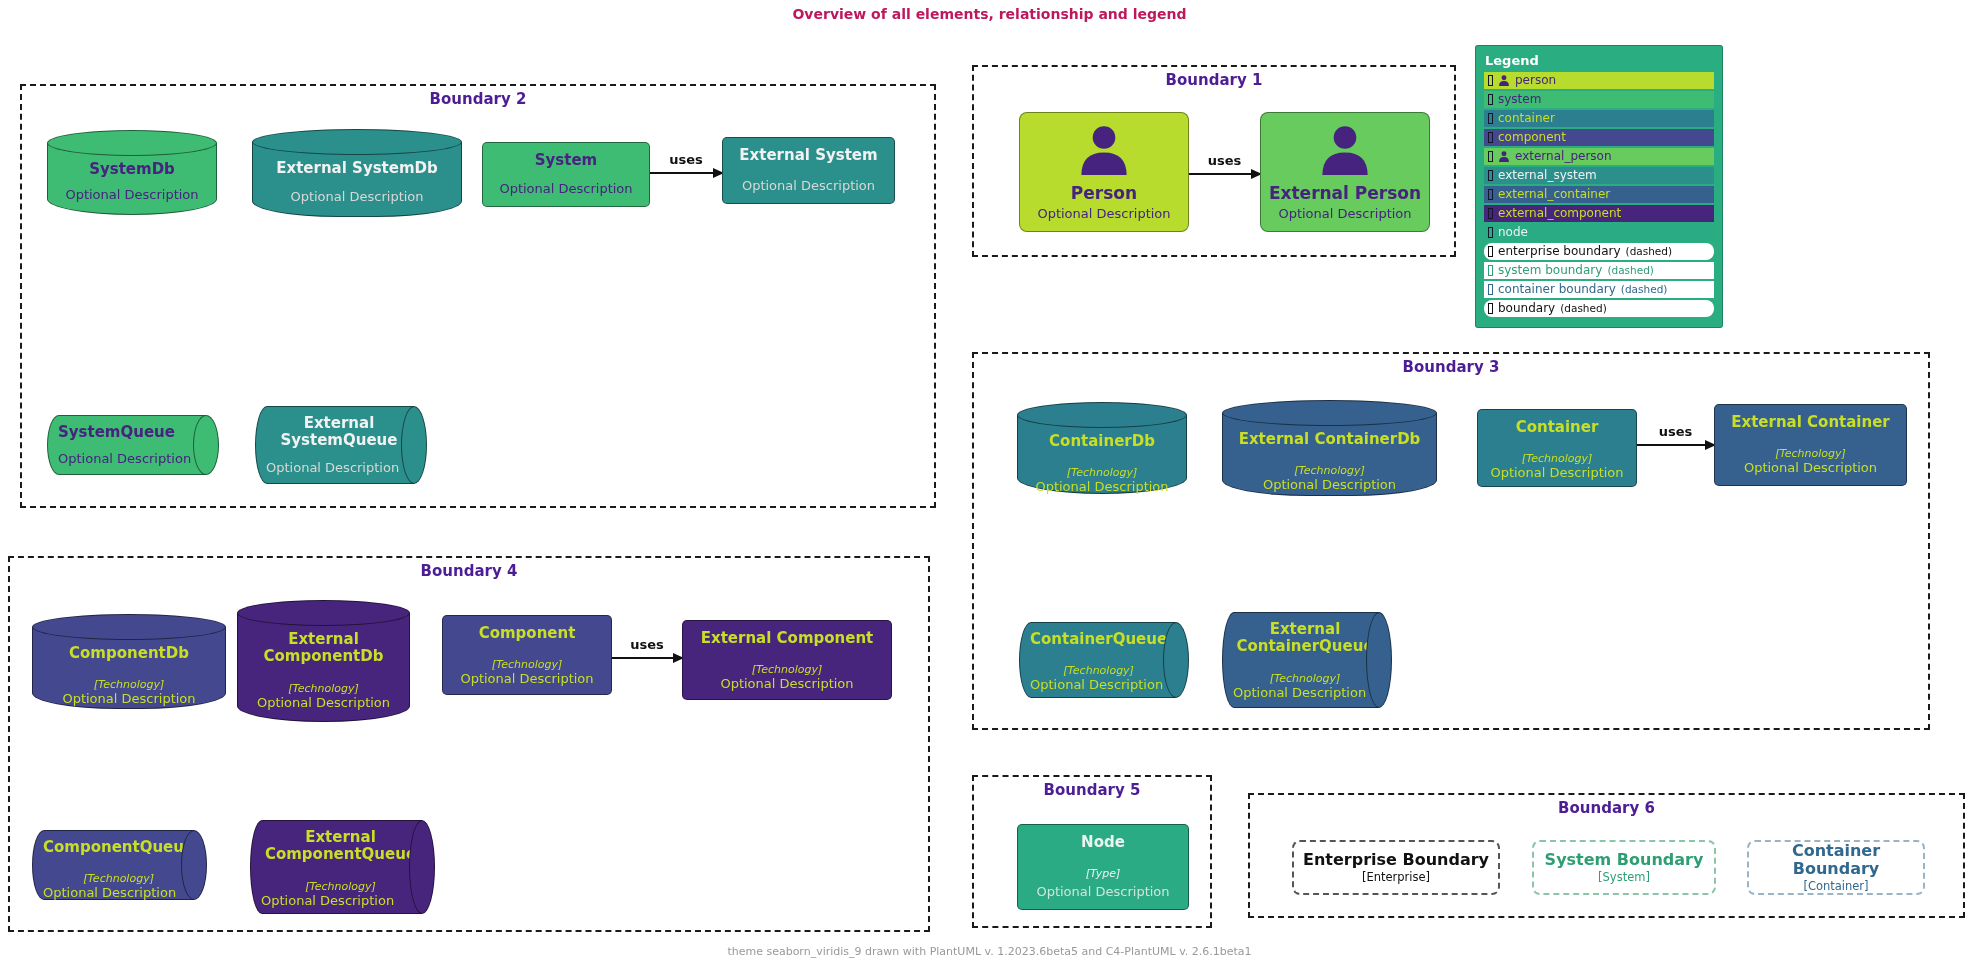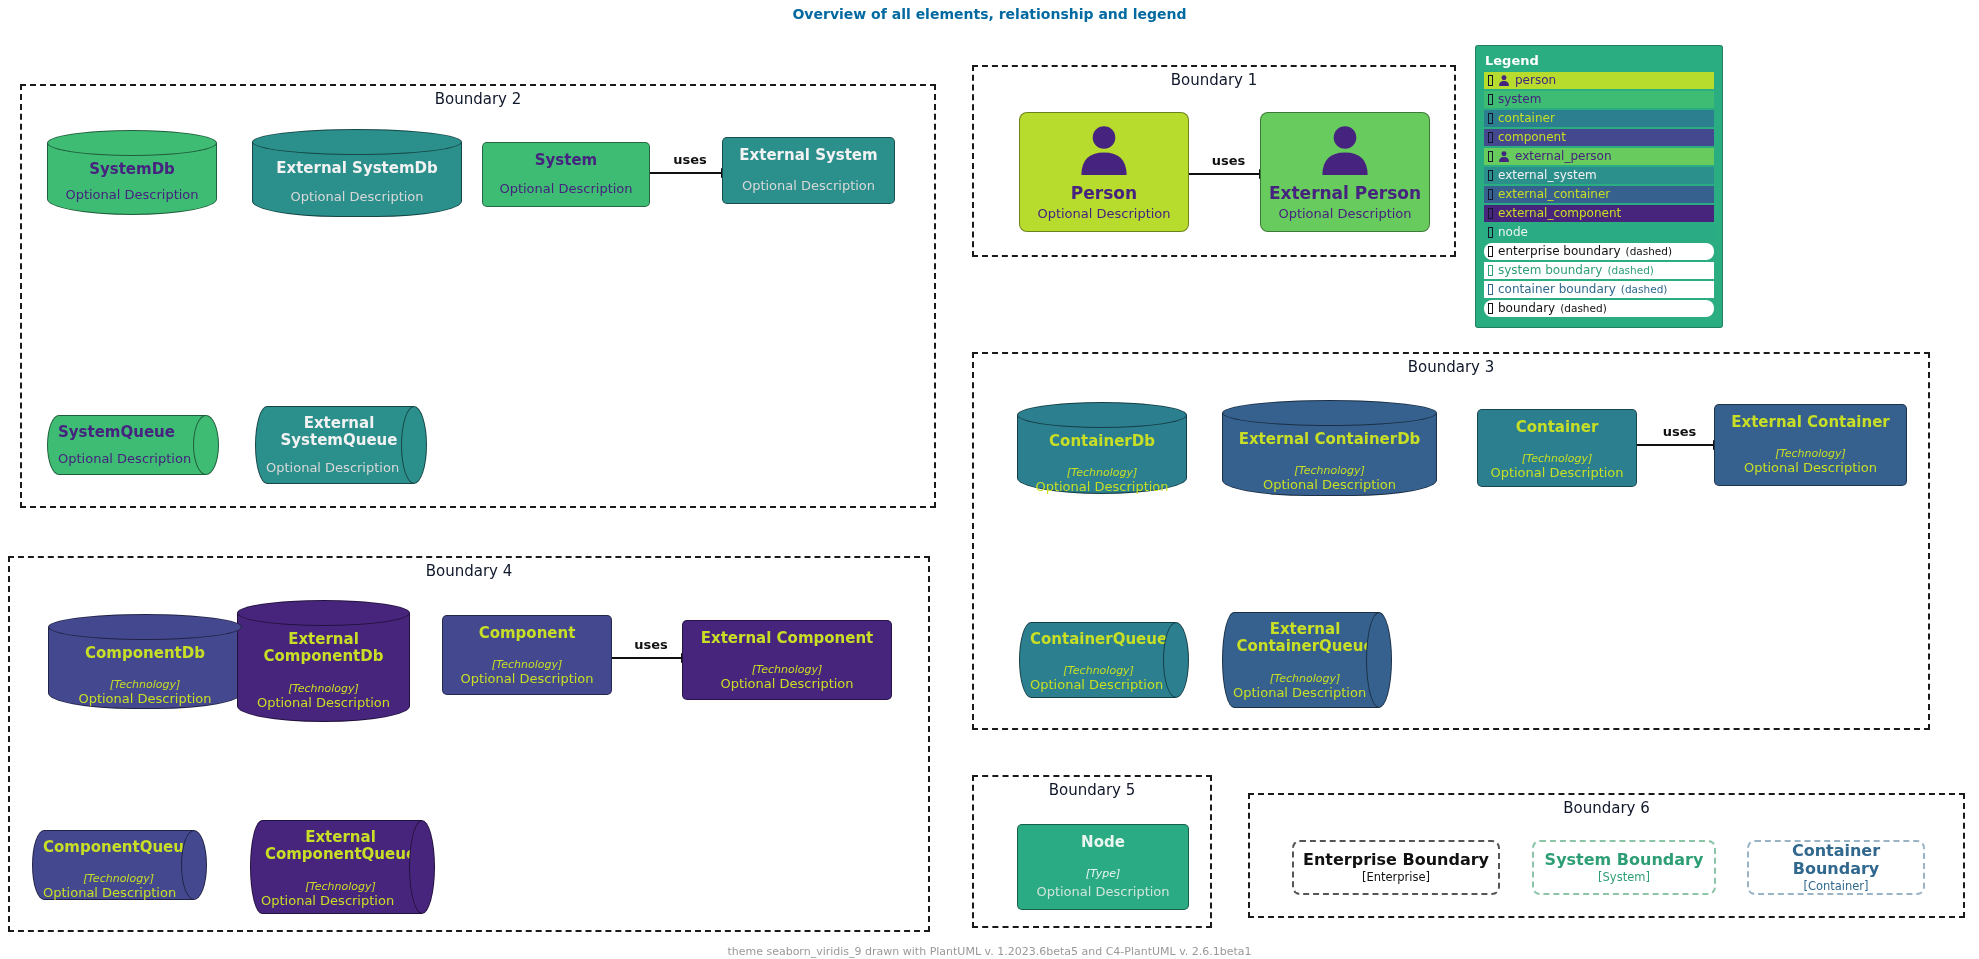--- a/index.html
+++ b/index.html
@@ -1,22 +1,22 @@
 <!DOCTYPE html>
 <html style="--person_bg: #b7dc2d; --external_person_bg: #68cb5d; --system_bg: #3ebc74; --external_system_bg: #2b8f8c; --container_bg: #2b7f8e; --external_container_bg: #36608d; --component_bg: #44498f; --external_component_bg: #48257d; --node_bg: #2aab84; --legend_bg: #2aad81; --dark_purple_text: #46237e; --yellow_text: #c8df25; --light_text: #f2f2f2; --boundary_line: #1a1a1a; --system_boundary_text: #2e9e74; --container_boundary_text: #31688e; --footer_text: #999999;"><head>
 <meta charset="utf-8">
 <style>
   html,body{margin:0;padding:0;background:#ffffff;font-family:"DejaVu Sans","Liberation Sans",sans-serif;}
   .canvas{position:relative;width:1979px;height:959px;background:#fff;overflow:hidden;}
 
-  .diagram-title{position:absolute;top:6px;left:0;width:100%;text-align:center;font-weight:bold;font-size:14px;color:#0369a1;}
+  .diagram-title{position:absolute;top:6px;left:0;width:100%;text-align:center;font-weight:bold;font-size:14px;color:#be185d;}
   .footer{position:absolute;bottom:1px;left:0;width:100%;text-align:center;font-size:11px;color:var(--footer_text,#999);}
 
   .boundary{position:absolute;border:2px dashed var(--boundary_line,#1a1a1a);box-sizing:border-box;}
-  .boundary-title{position:absolute;top:4px;left:0;width:100%;text-align:center;font-weight:normal;font-size:15px;color:#0f172a;}
+  .boundary-title{position:absolute;top:4px;left:0;width:100%;text-align:center;font-weight:bold;font-size:15px;color:#4c1d95;}
 
   
   .c-person{--bg:var(--person_bg);--fg:var(--dark_purple_text);}
   .c-extperson{--bg:var(--external_person_bg);--fg:var(--dark_purple_text);}
   .c-system{--bg:var(--system_bg);--fg:var(--dark_purple_text);}
   .c-extsystem{--bg:var(--external_system_bg);--fg:var(--light_text);--fg2:#d8d8d8;}
   .c-container{--bg:var(--container_bg);--fg:var(--yellow_text);}
   .c-extcontainer{--bg:var(--external_container_bg);--fg:var(--yellow_text);}
   .c-component{--bg:var(--component_bg);--fg:var(--yellow_text);}
   .c-extcomponent{--bg:var(--external_component_bg);--fg:var(--yellow_text);}
@@ -49,21 +49,21 @@
            text-align:center;padding:8px 2px 8px 10px;box-sizing:border-box;z-index:1;}
 
   
   .person-el{position:absolute;border:1px solid rgba(0,0,0,.4);border-radius:8px;background:var(--bg);color:var(--fg);
              display:flex;flex-direction:column;align-items:center;justify-content:space-between;
              padding:12px 6px 10px;box-sizing:border-box;text-align:center;}
   .person-icon svg{width:56px;height:50px;fill:var(--dark_purple_text);}
   .person-name{font-weight:bold;font-size:17px;}
 
   
-  .rel{position:absolute;padding-left:8px;}
+  .rel{position:absolute;}
   .rel-label{position:absolute;left:0;right:0;bottom:7px;text-align:center;font-weight:bold;font-size:13px;color:#111;}
   .rel-line{position:absolute;left:0;right:0;bottom:0;height:2px;background:#111;}
   .rel-head{position:absolute;right:-2px;bottom:-4px;width:0;height:0;
             border-left:11px solid #111;border-top:5px solid transparent;border-bottom:5px solid transparent;}
 
   
   .legend{position:absolute;left:1475px;top:45px;width:248px;background:var(--legend_bg);
           border:1px solid rgba(0,0,0,.25);border-radius:3px;padding:5px 8px 8px;box-sizing:border-box;}
   .legend-title{font-weight:bold;font-size:13px;color:#fff;margin:2px 0 4px 1px;}
   .lrow{display:flex;align-items:center;gap:5px;background:var(--bg);color:var(--fg);
@@ -313,21 +313,21 @@
           <div class="el-tech">[Technology]</div>
         </div>
         <div class="el-desc">Optional Description</div>
       </div>
     </div>
   </div>
 
   <div class="boundary" style="left:8px;top:556px;width:922px;height:376px">
     <div class="boundary-title">Boundary 4</div>
 
-    <div class="db c-component" style="left:38px;top:56px;width:194px;height:95px">
+    <div class="db c-component" style="left:22px;top:56px;width:194px;height:95px">
       <div class="db-cap"></div>
       <div class="db-inner">
         <div>
           <div class="el-name">ComponentDb</div>
           <div class="el-tech">[Technology]</div>
         </div>
         <div class="el-desc">Optional Description</div>
       </div>
     </div>
 

